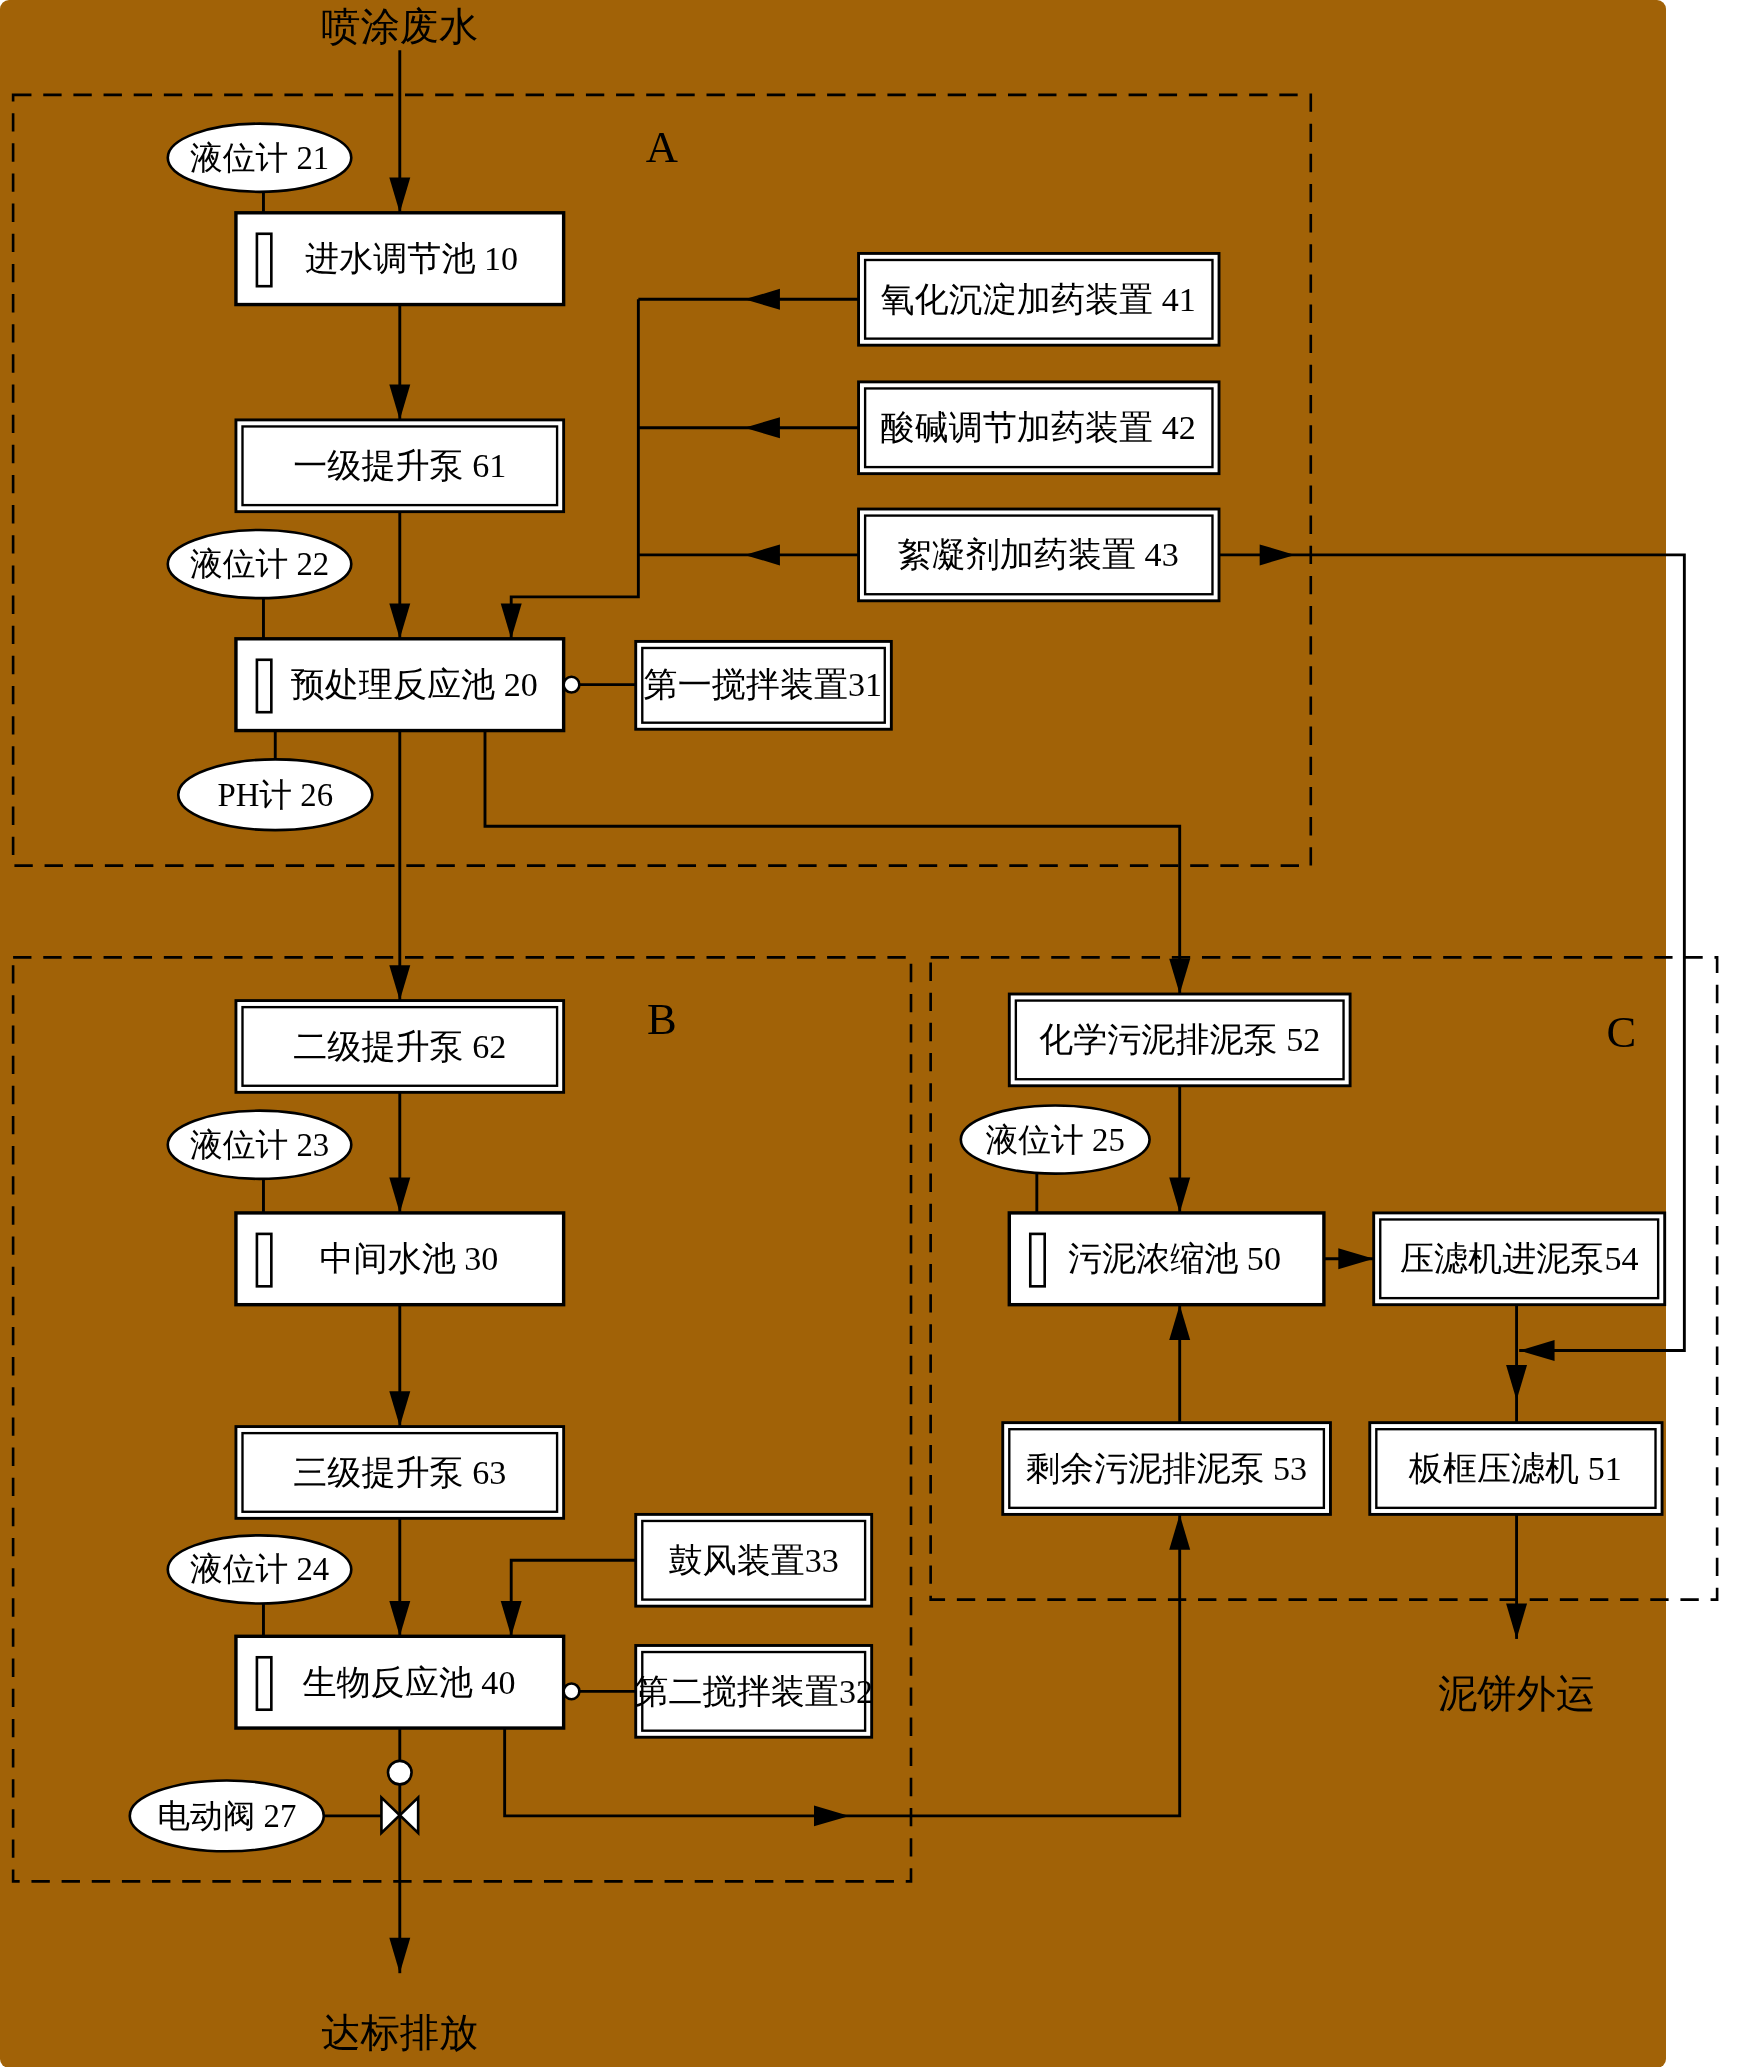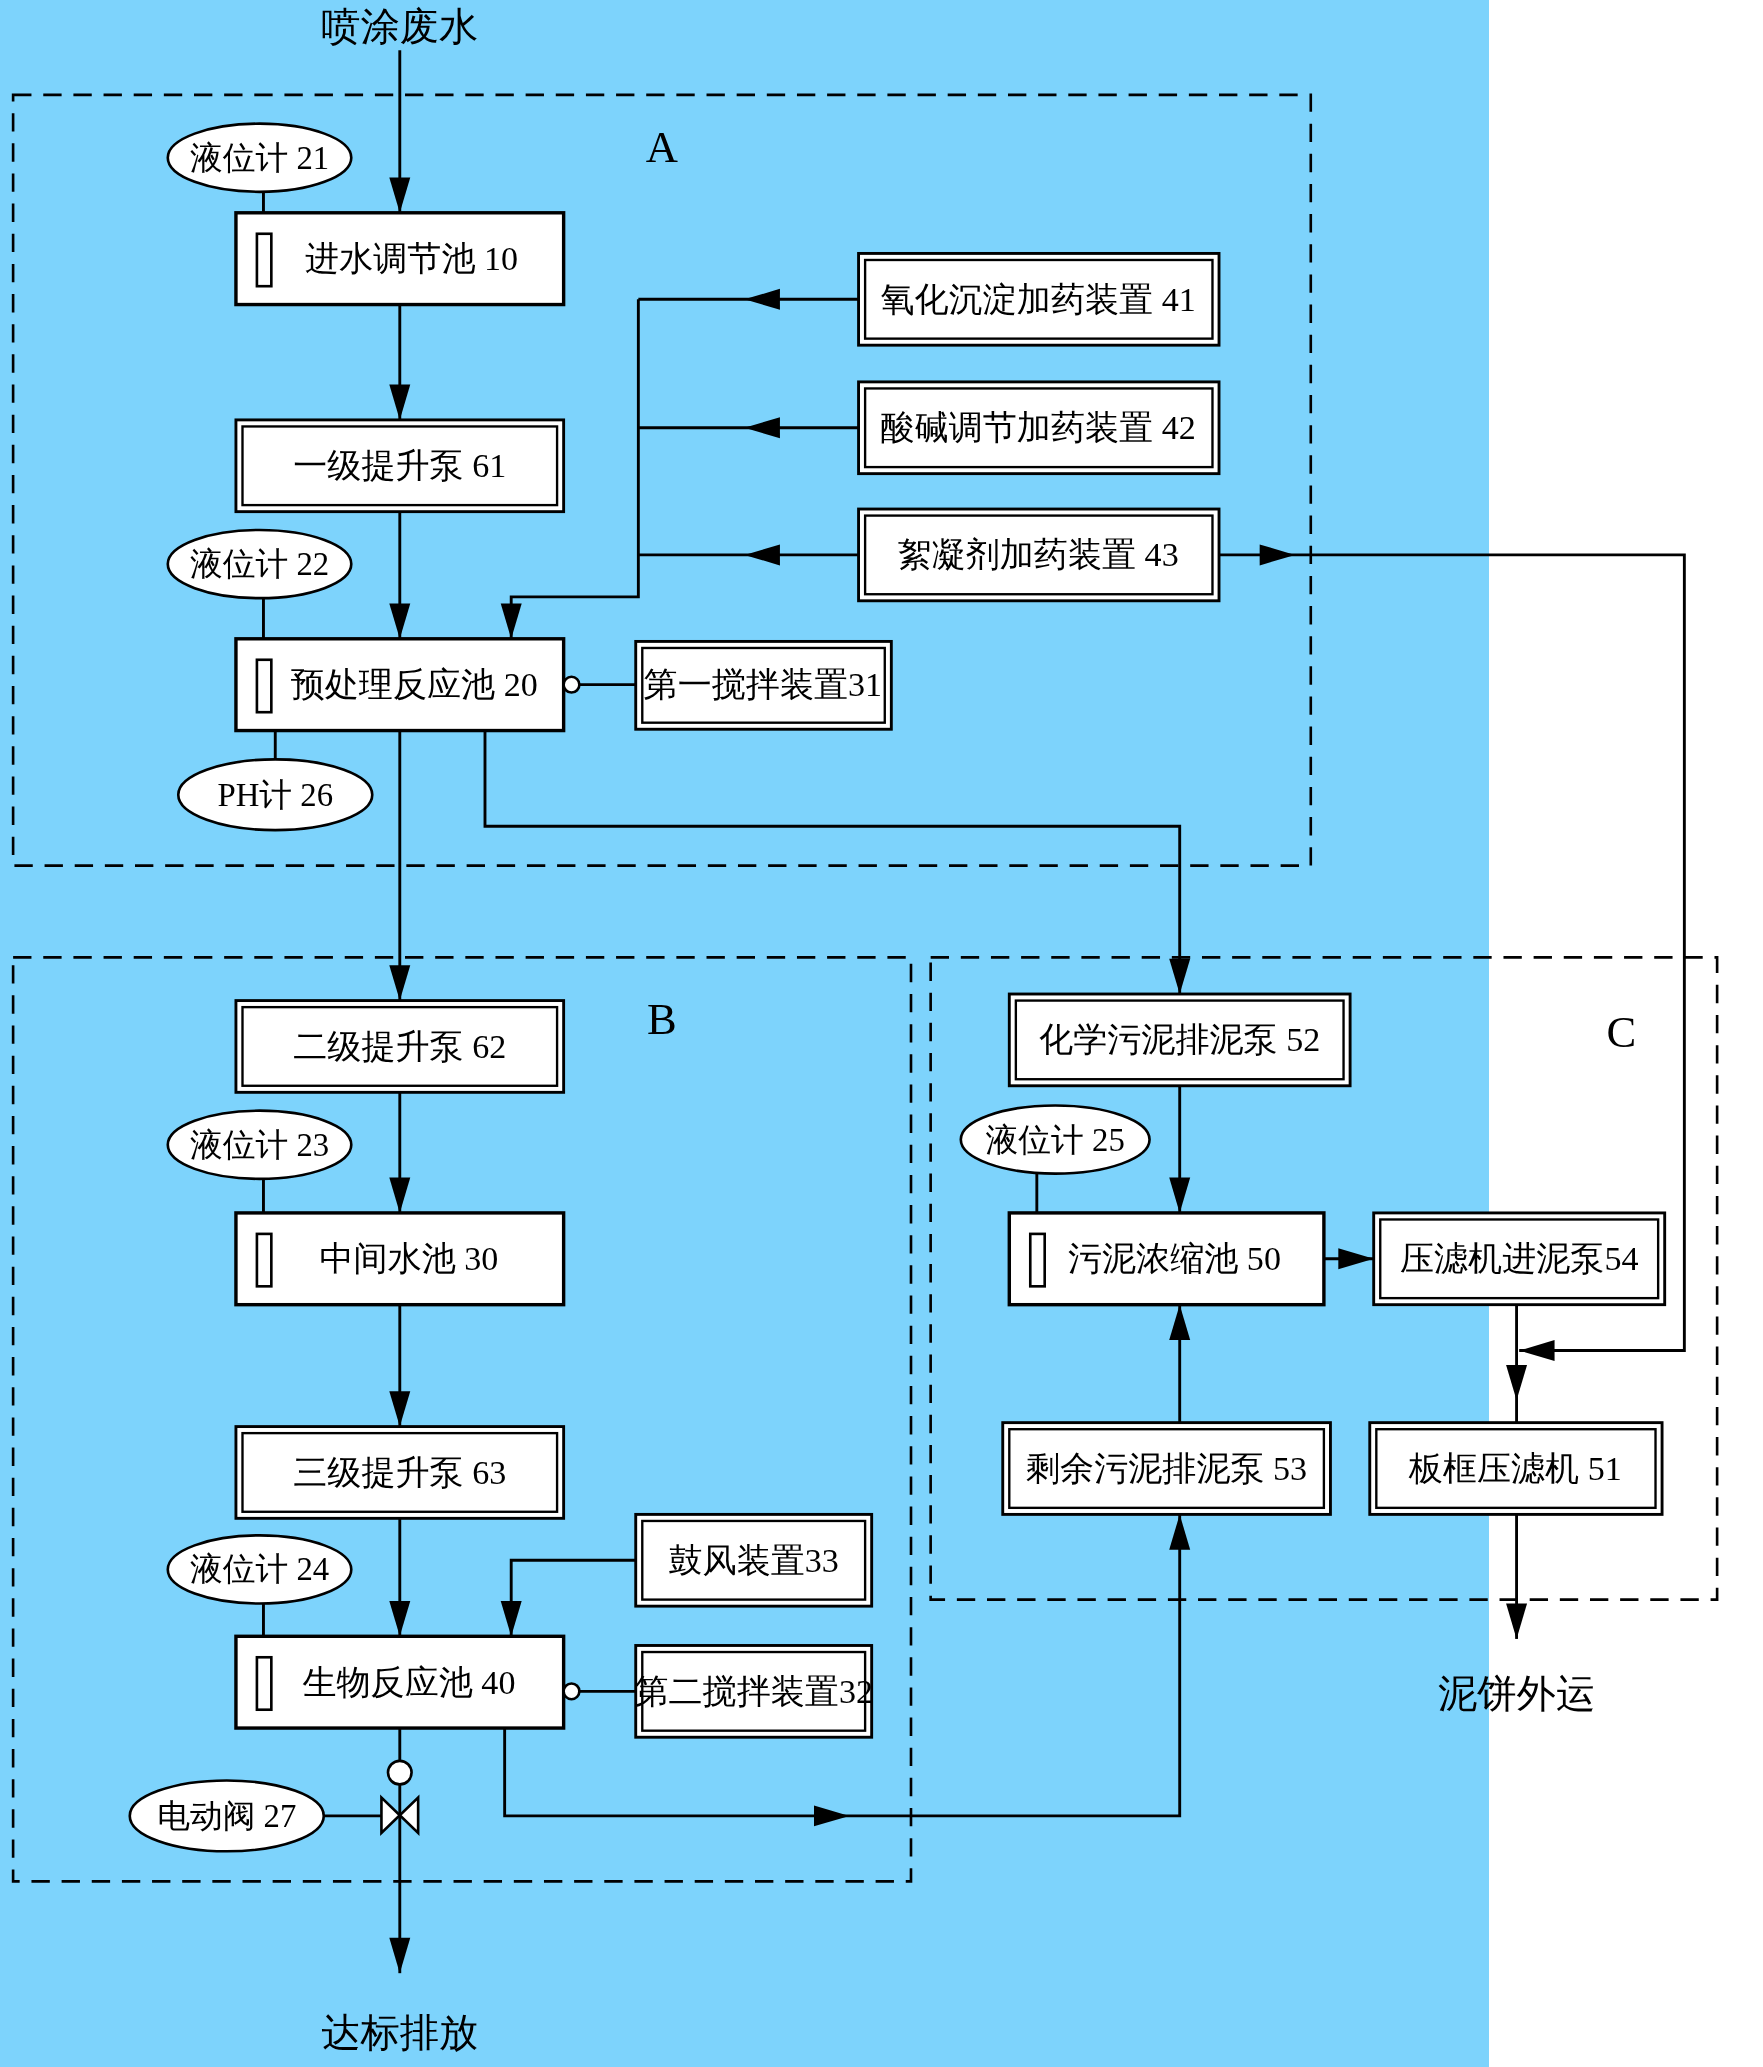--- a/index.html
+++ b/index.html
@@ -1,16 +1,16 @@
 <!DOCTYPE html>
 <html><head>
 <meta charset="utf-8">
 <style>
   html,body{margin:0;padding:0;background:#ffffff;}
-  .stage{width:1489px;height:2068px;background:#7dd3fc;position:relative;}
+  .stage{width:1666px;height:2068px;background:#a16207;position:relative;border-radius:9px;}
   svg{display:block;}
   .flow{stroke:#000;stroke-width:2.2;fill:none;}
   .dash{stroke:#000;stroke-width:2;fill:none;stroke-dasharray:14 9;}
   .boxS{fill:#fff;stroke:#000;stroke-width:2.6;}
   .boxO{fill:#fff;stroke:#000;stroke-width:2.2;}
   .boxI{fill:none;stroke:#000;stroke-width:1.8;}
   .ell{fill:#fff;stroke:#000;stroke-width:2;}
   .sensor{fill:#fff;stroke:#000;stroke-width:2;}
   .arrow{fill:#000;stroke:none;}
   .port{fill:#fff;stroke:#000;stroke-width:2;}

